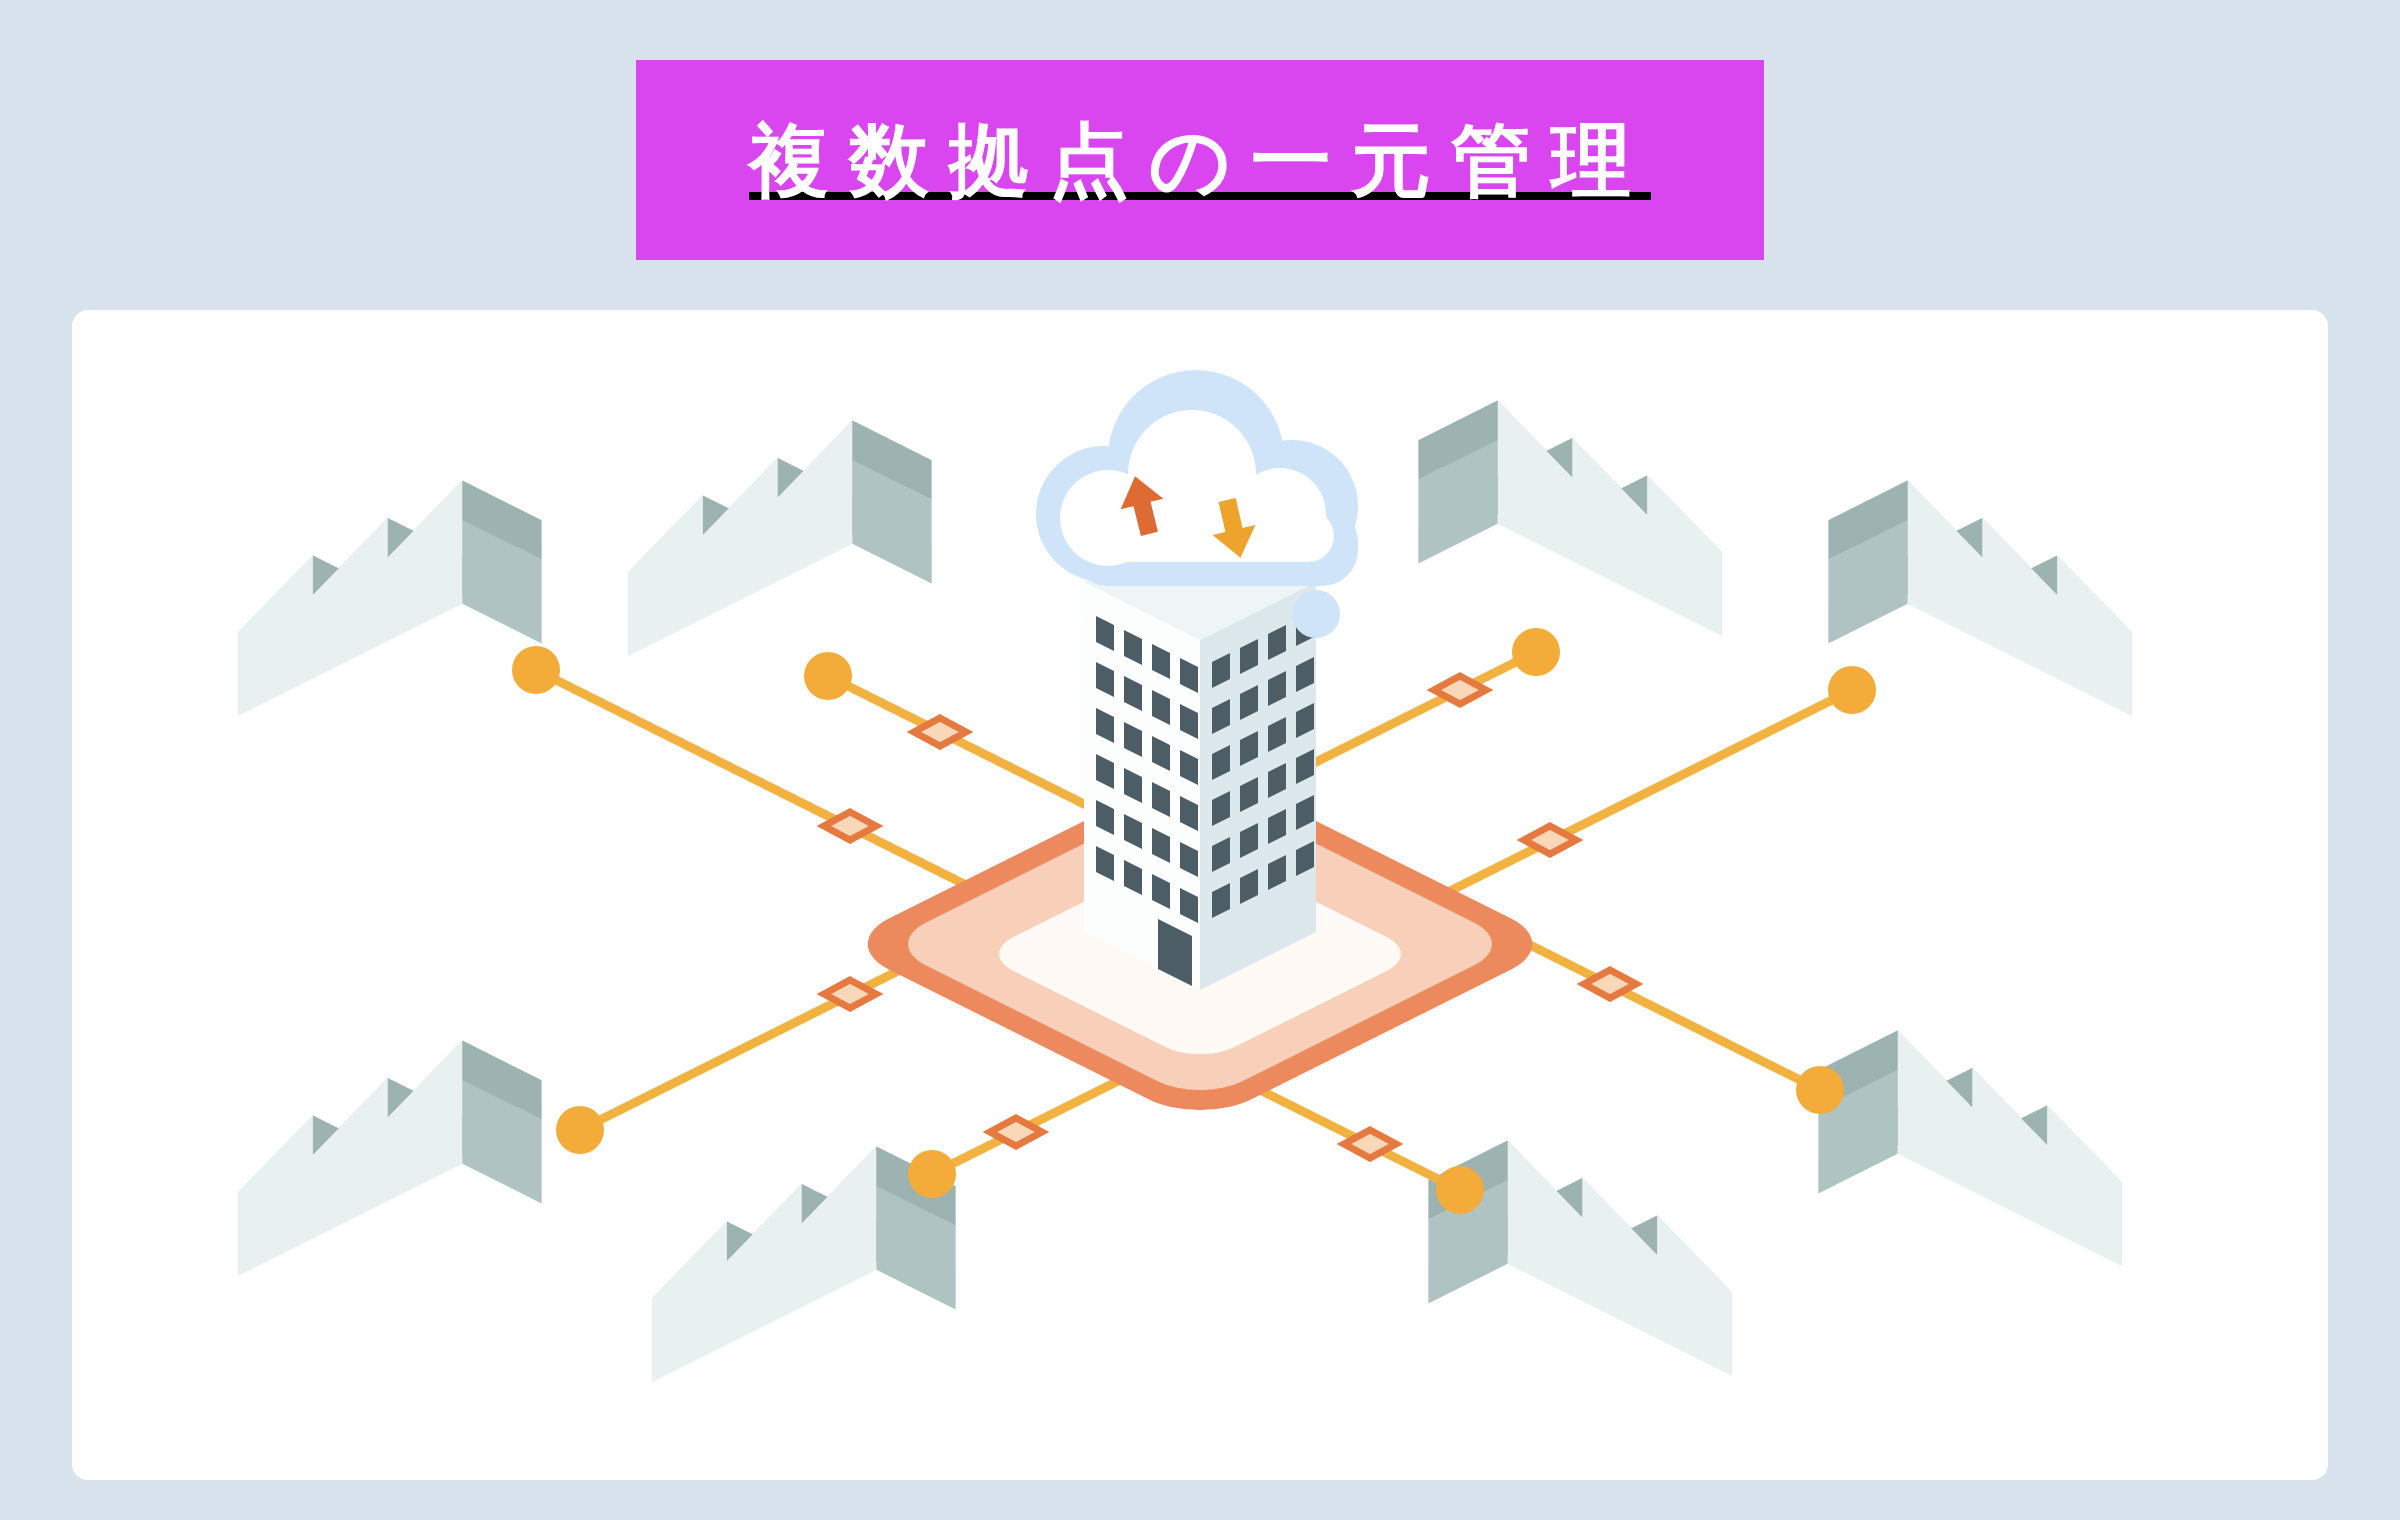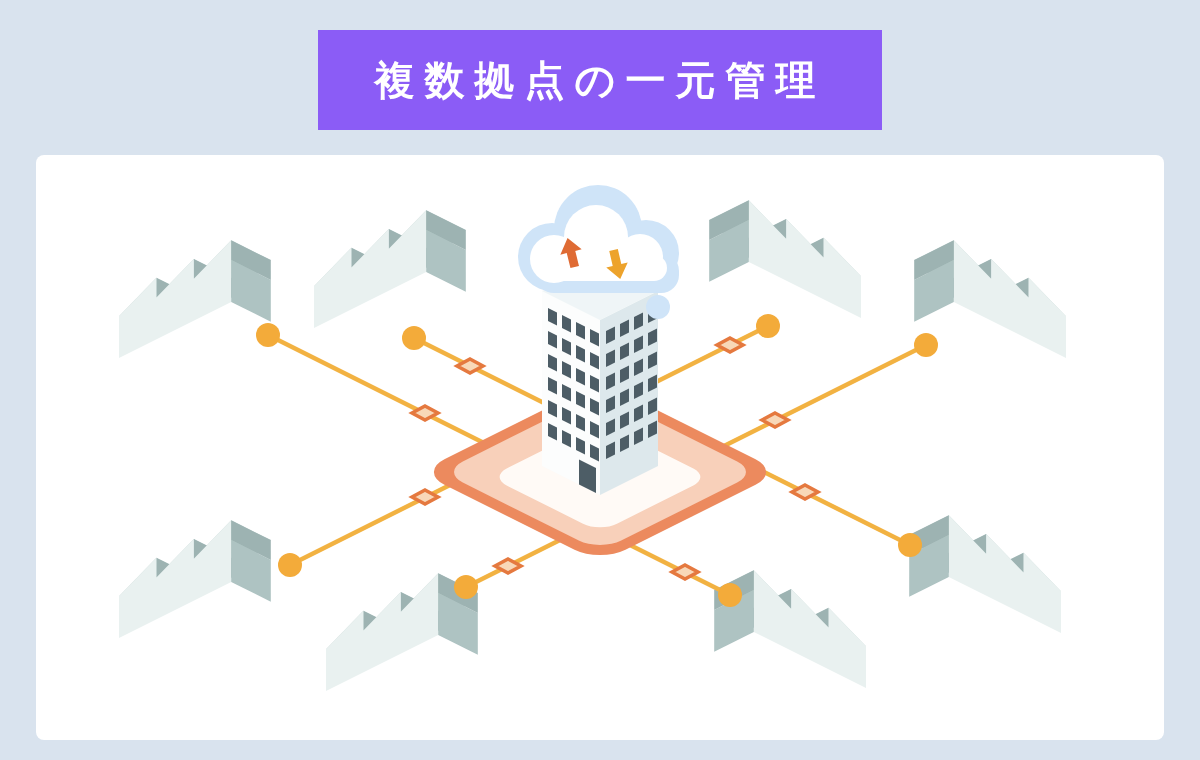--- a/index.html
+++ b/index.html
@@ -9,21 +9,21 @@
           display:flex;align-items:center;justify-content:center;}
   .banner h1{margin:0;font-size:40px;font-weight:bold;letter-spacing:10px;}
   .card{position:absolute;left:36px;top:155px;width:1128px;height:585px;border-radius:8px;}
   svg{display:block;}
 </style>
 </head>
 <body>
 
 <div class="page" style="background-color: rgb(217, 227, 238);">
 
-  <div class="banner" style="background-color: #8b5cf6;">
+  <div class="banner" style="background-color: #d946ef; text-decoration: underline;">
     <h1 style="color: rgb(255, 255, 255);">複数拠点の一元管理</h1>
   </div>
 
   <div class="card" style="background-color: rgb(255, 255, 255);">
     <svg width="1128" height="585" viewBox="0 0 1128 585">
 
       <defs>
         <g id="factory">
           <path d="M0,-38 L34,-73 L70,-55 L36,-20 Z" fill="#c5d7d5"></path>
           <path d="M34,-55 L68,-90 L104,-72 L70,-37 Z" fill="#c5d7d5"></path>

